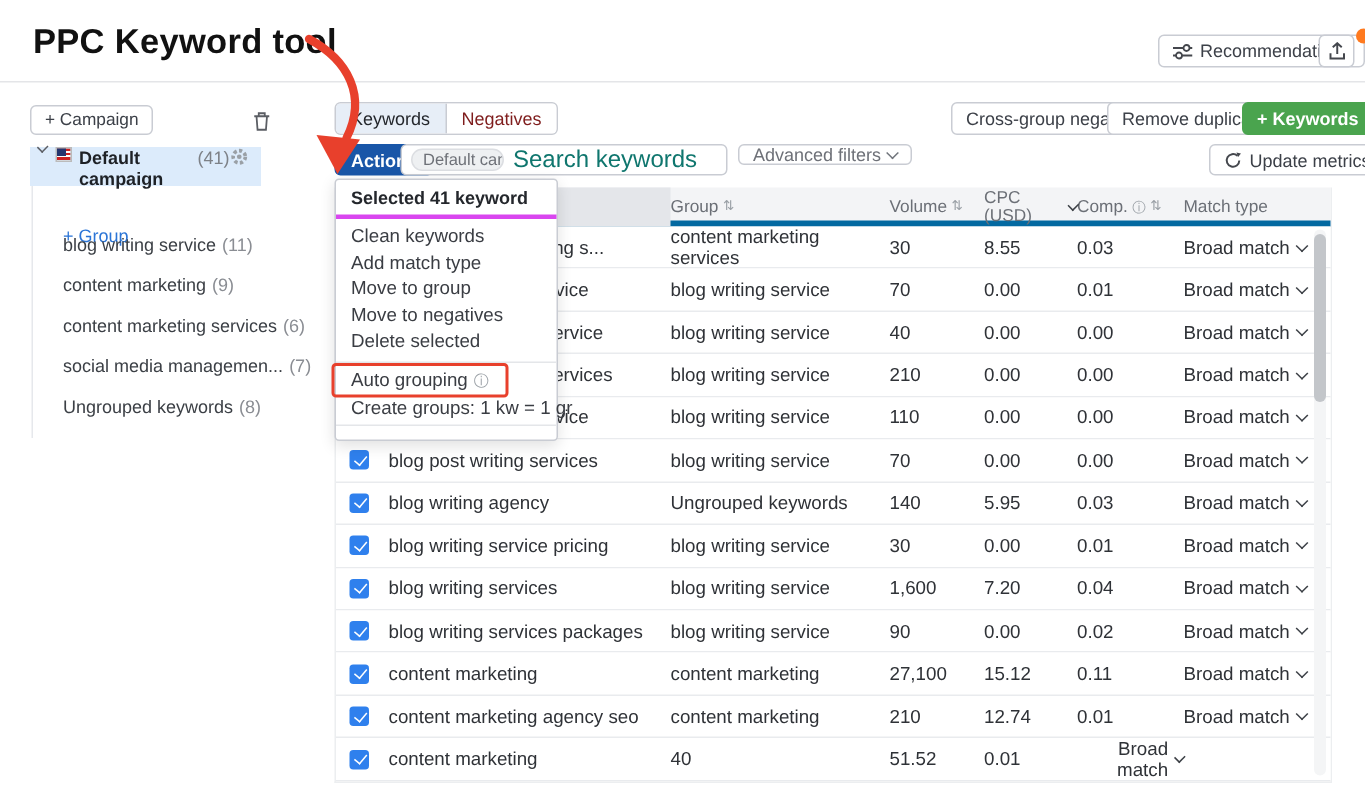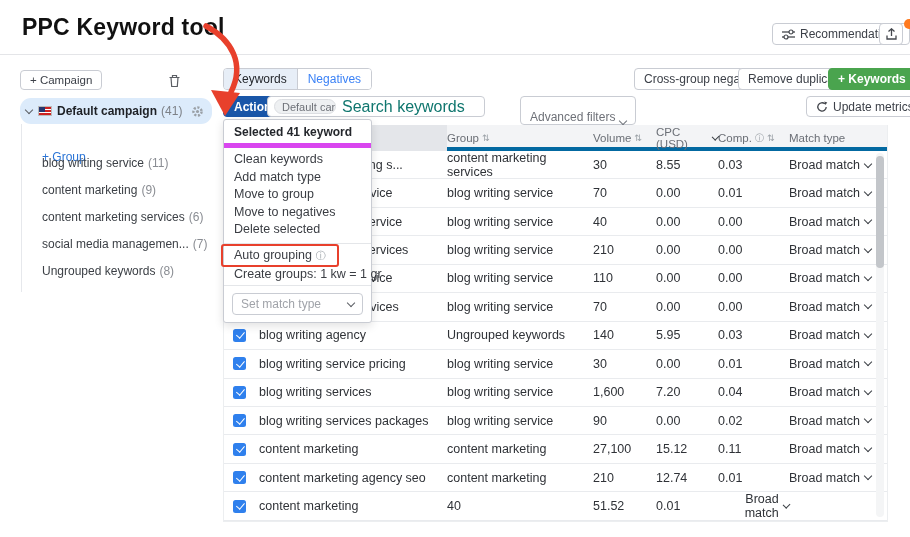--- a/index.html
+++ b/index.html
@@ -15,55 +15,55 @@
   .btn.small { height:20px; font-size:11.5px; }
 
   .rec-btn { position:absolute; left:772px; top:23px; }
   .notif-dot { position:absolute; right:-5px; top:-5px; width:10px; height:10px; border-radius:50%; background:#ff7a1f; }
   .export-btn { position:absolute; left:879px; top:23px; width:24px; height:22px; padding:0; justify-content:center; }
 
   
   .campaign-btn { position:absolute; left:20px; top:70px; }
   .trash-btn { position:absolute; left:168px; top:72px; width:18px; height:18px; border:none; background:none; cursor:pointer; }
 
-  .campaign-row { position:absolute; left:20px; top:98px; width:192px; height:26px; background:#dcebfb; border-radius:11px;
-                  display:flex; align-items:center; padding:0 8px 0 6px; font-size:12px; }
+  .campaign-row { position:absolute; left:20px; top:98px; width:154px; height:26px; background:#dcebfb; border-radius:0;
+                  display:flex; align-items:flex-start; padding:0 8px 0 6px; font-size:12px; }
   .campaign-row .name { font-weight:700; color:#1e2126; margin-left:5px; }
   .campaign-row .count { color:#7d8187; margin-left:4px; }
   .campaign-row .spacer { flex:1; }
 
   .chev { display:inline-block; width:6px; height:6px; border-right:1.5px solid #5b5e64; border-bottom:1.5px solid #5b5e64; transform:rotate(45deg); margin-top:-3px; }
   .chev.light { border-color:#70747b; }
 
   .flag { display:inline-block; width:14px; height:10px; margin-left:6px; position:relative;
           background:repeating-linear-gradient(#c22 0 1.5px,#fff 1.5px 3px); border:0.5px solid #bbb; }
   .flag::before { content:""; position:absolute; left:0; top:0; width:6px; height:5px; background:#26366e; }
 
   .tree-border { position:absolute; left:21px; top:124px; width:1px; height:168px; background:#e6e8ec; }
   .add-group { position:absolute; left:42px; top:130px; font-size:12px; color:#2a74d6; cursor:pointer;margin-top:20px; }
   .tree-items { position:absolute; left:42px; top:150px; width:180px; }
   .tree-item { height:27px; line-height:27px; font-size:12px; color:#3c4046; cursor:pointer; white-space:nowrap; }
   .tree-item .g-count { color:#8a8d93; margin-left:4px; }
 
   
   .tabs { position:absolute; left:223px; top:68px; display:flex; border:1px solid #c9ccd3; border-radius:4px; overflow:hidden; height:22px; }
-  .tab { font-size:12px; padding:0 10px; display:flex; align-items:center; background:#fff; color:#3b82f6; cursor:pointer; }
+  .tab { font-size:12px; padding:0 10px; display:flex; align-items:center; background:#fff; color:#7f1d1d; cursor:pointer; }
   .tab.active { background:#e7eef7; color:#24272c; border-right:1px solid #c9ccd3; }
 
   .cross-btn { position:absolute; left:634px; top:68px; }
   .dup-btn { position:absolute; left:738px; top:68px; }
   .kw-btn { position:absolute; left:828px; top:68px; background:#4aa44e; border-color:#4aa44e; color:#fff; font-weight:700; }
 
   .actions-btn { position:absolute; left:223px; top:96px; height:21px; background:#1956a8; border:1px solid #1956a8; border-radius:4px;
                  color:#fff; font-size:12px; font-weight:700; padding:0 10px; display:flex; align-items:center; cursor:pointer; }
   .search-box { position:absolute; left:267px; top:96px; width:218px; height:21px; border:1px solid #c9ccd3; border-radius:4px;
                 display:flex; align-items:center; padding:0 6px; gap:6px; background:#fff; }
   .token { background:#eef0f2; border:1px solid #dcdee2; border-radius:9px; font-size:11px; color:#6e7178; padding:0 7px; height:15px; line-height:14px; white-space:nowrap; overflow:hidden; max-width:62px; }
   .placeholder { font-size:16px; color:#0f766e; white-space:nowrap; }
-  .adv-btn { position:absolute; left:520px; top:96px; height:29px; color:#6e7178;align-items:flex-end; }
+  .adv-btn { position:absolute; left:492px; top:96px; height:14px; color:#6e7178; }
   .update-btn { position:absolute; left:806px; top:96px; height:21px; }
 
   
   .table { position:absolute; left:223px; top:125px; width:665px; border:1px solid #eceef0; border-top:none; }
   .thead { display:grid; grid-template-columns:35px 188px 146px 63px 62px 71px 1fr; background:#f3f4f6; height:26px;
            align-items:center; font-size:11.5px; color:#6b6f76; border-bottom:4px solid #0369a1; }
   .thead .kw-head { grid-column:1 / span 2; background:#e4e6ea; height:26px; }
   .th { display:flex; align-items:center; gap:3px; }
   .sort-ic { font-family:"DejaVu Sans",sans-serif; font-size:9px; color:#9aa0a6; }
   .info-ic { font-family:"DejaVu Sans",sans-serif; font-size:9px; color:#9aa0a6; }
@@ -77,21 +77,21 @@
                      border-right:1.8px solid #fff; border-bottom:1.8px solid #fff; transform:rotate(40deg); }
   .match-cell { display:flex; align-items:center; gap:5px; cursor:pointer;text-align:right; }
   .match-cell .chev { border-color:#3c4046; }
 
   .scroll-track { position:absolute; right:3px; top:28px; width:8px; height:364px; background:#f4f5f6; border-radius:4px; }
   .scroll-thumb { position:absolute; left:0; top:3px; width:8px; height:112px; background:#c3c6ca; border-radius:4px; }
 
   
   .menu { position:absolute; left:223px; top:119px; width:149px; background:#fff; border:1px solid #c9ccd3; border-radius:3px;
           box-shadow:0 3px 10px rgba(0,0,0,.12); z-index:10; padding-bottom:7px; }
-  .menu-header { font-size:12px; font-weight:700; color:#24272c; padding:5px 10px 4px; border-bottom:5px solid #d946ef; }
+  .menu-header { font-size:12px; font-weight:700; color:#24272c; padding:5px 10px 4px; border-bottom:3px solid #d946ef; }
   .menu-item { font-size:12.5px; color:#3a3d43; height:17.5px; line-height:17.5px; padding:0 10px; cursor:pointer; white-space:nowrap; }
   .menu-items { padding:3px 0 2px; }
   .menu-div { height:1px; background:#e4e6e9; margin:2px 0; }
   .auto-item { position:relative; height:19px; line-height:19px; margin:2px 0 1px; }
   .auto-item .info-ic { margin-left:4px; font-size:10px; }
   .red-box { position:absolute; left:-3px; top:-2px; width:118px; height:23px; border:2.5px solid #e8402c; border-radius:3px; pointer-events:none; }
   .menu-select { margin:7px 8px 0; height:22px; border:1px solid #c9ccd3; border-radius:4px; display:flex; align-items:center;
                  justify-content:space-between; padding:0 8px; font-size:12px; color:#a0a3a9; cursor:pointer; }
   .menu-select .chev { border-color:#5b5e64; }
 
@@ -448,22 +448,18 @@
 
       <div class="menu-item">Delete selected</div>
     </div>
   <div class="menu-div"></div>
   <div class="menu-item auto-item">
     <span>Auto grouping</span><span class="info-ic">ⓘ</span>
     <span class="red-box"></span>
   </div>
   <div class="menu-item">Create groups: 1 kw = 1 gr</div>
   <div class="menu-div"></div>
-  <div class="menu-select">
-    <span>Set match type</span>
-    <span class="chev"></span>
-  </div>
 </div>
 
 <svg class="arrow-svg" width="910" height="537" viewBox="0 0 910 537">
   <path d="M206 26 C232 40 245 64 231 92" fill="none" stroke="#e8402c" stroke-width="5.5" stroke-linecap="round"></path>
   <polygon points="211,90 240,93 225,116" fill="#e8402c"></polygon>
 </svg>
 
 </body></html>

